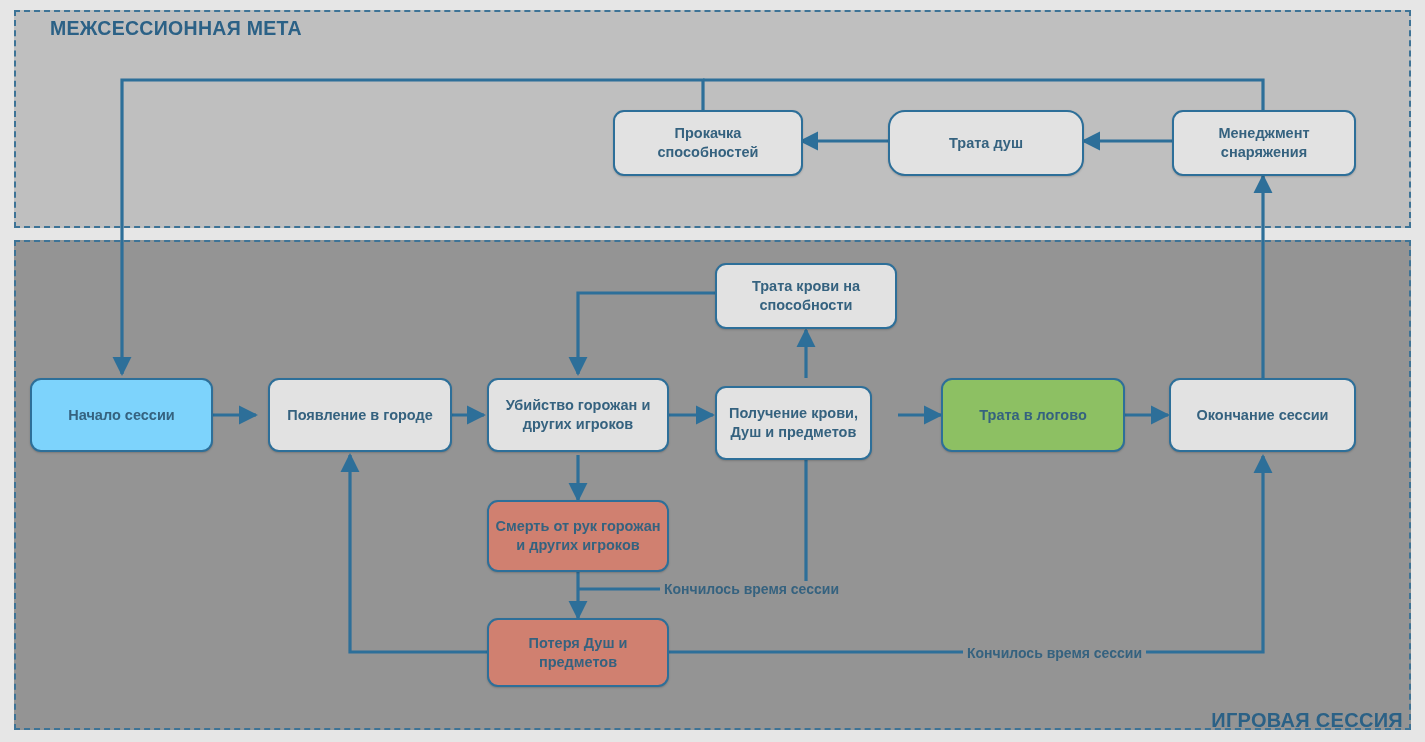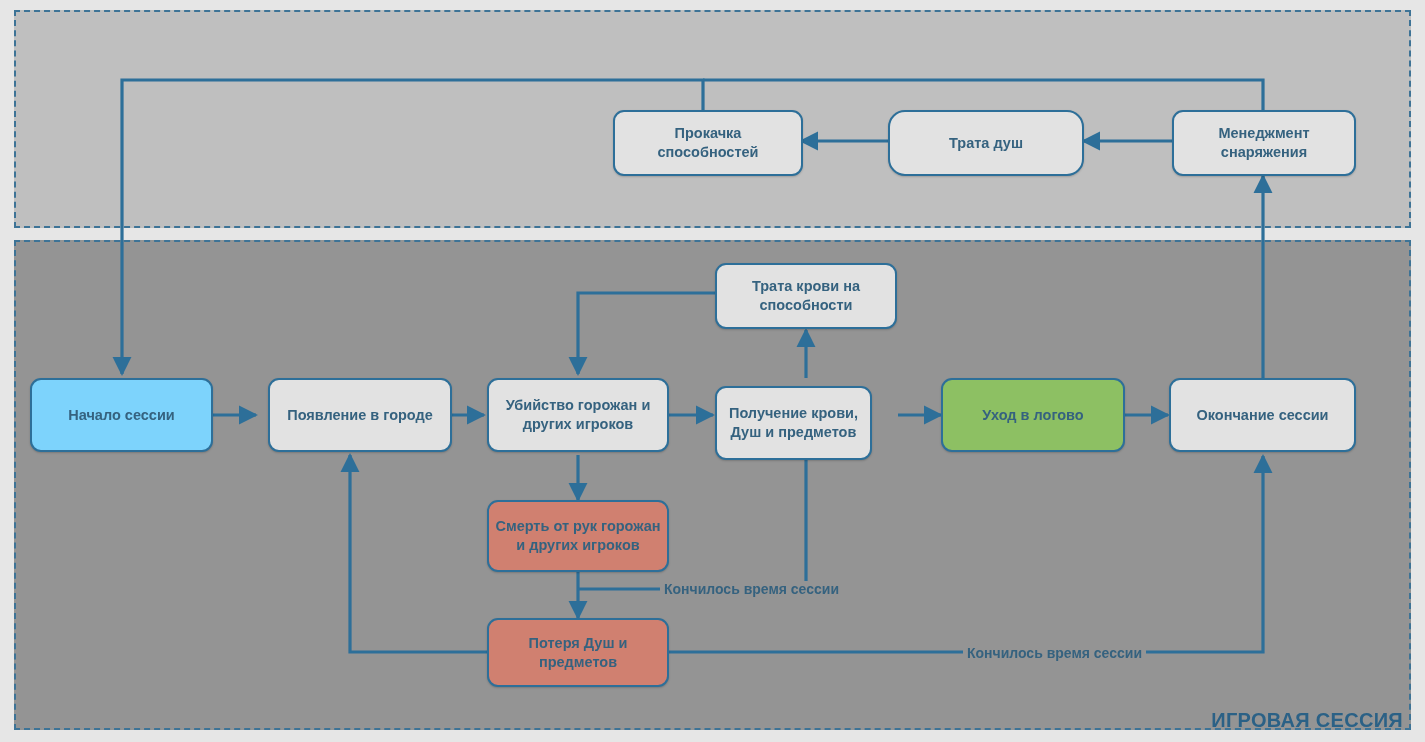--- a/index.html
+++ b/index.html
@@ -83,20 +83,21 @@
   }
 </style>
 </head>
 <body>
 
 <div id="canvas">
 
   <div class="panel" id="panel-meta"></div>
   <div class="panel" id="panel-session"></div>
 
+  <div class="panel-title" id="title-meta">МЕЖСЕССИОННАЯ МЕТА</div>
   <div class="panel-title" id="title-session">ИГРОВАЯ СЕССИЯ</div>
 
   <svg id="wires" viewBox="0 0 1425 742" xmlns="http://www.w3.org/2000/svg">
     <defs>
       <marker id="arrow" viewBox="0 0 10 10" refX="9" refY="5" markerWidth="6" markerHeight="6" orient="auto-start-reverse">
         <path d="M 0 0 L 10 5 L 0 10 z" fill="#2d6f99"></path>
       </marker>
     </defs>
     <g fill="none" stroke="#2d6f99" stroke-width="3.2">
 
@@ -143,21 +144,21 @@
   <div class="node" style="left:715px; top:263px; width:182px; height:66px;">Трата крови на<br>способности</div>
 
   <div class="node orange" style="left:30px; top:378px; width:183px; height:74px;">Начало сессии</div>
 
   <div class="node" style="left:257px; top:378px; width:184px; height:74px;margin-left:11px;">Появление в городе</div>
 
   <div class="node" style="left:487px; top:378px; width:182px; height:74px;">Убийство горожан и<br>других игроков</div>
 
   <div class="node" style="left:715px; top:386px; width:157px; height:74px;">Получение крови,<br>Душ и предметов</div>
 
-  <div class="node green" style="left:941px; top:378px; width:184px; height:74px;">Уход в логово</div>
+  <div class="node green" style="left:941px; top:378px; width:184px; height:74px;">Трата в логово</div>
 
   <div class="node" style="left:1169px; top:378px; width:187px; height:74px;">Окончание сессии</div>
 
   <div class="node red" style="left:487px; top:500px; width:182px; height:72px;">Смерть от рук горожан<br>и других игроков</div>
 
   <div class="node red" style="left:487px; top:618px; width:182px; height:69px;">Потеря Душ и<br>предметов</div>
 
 </div>
 
 </body></html>

